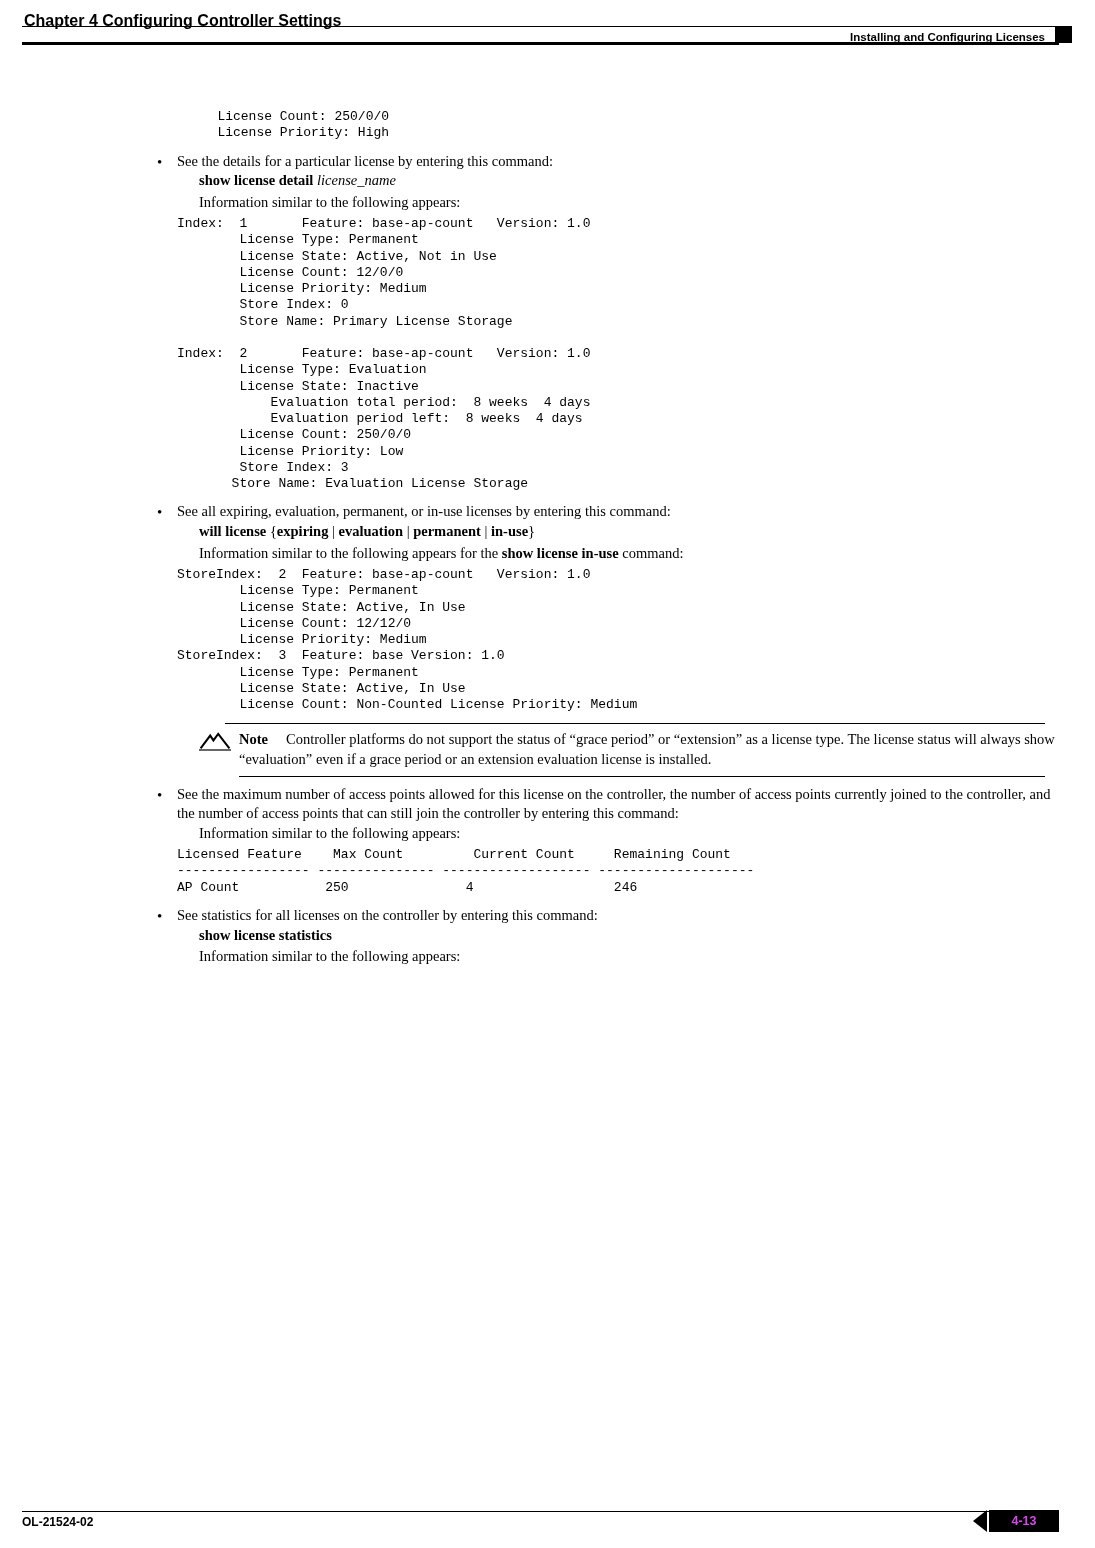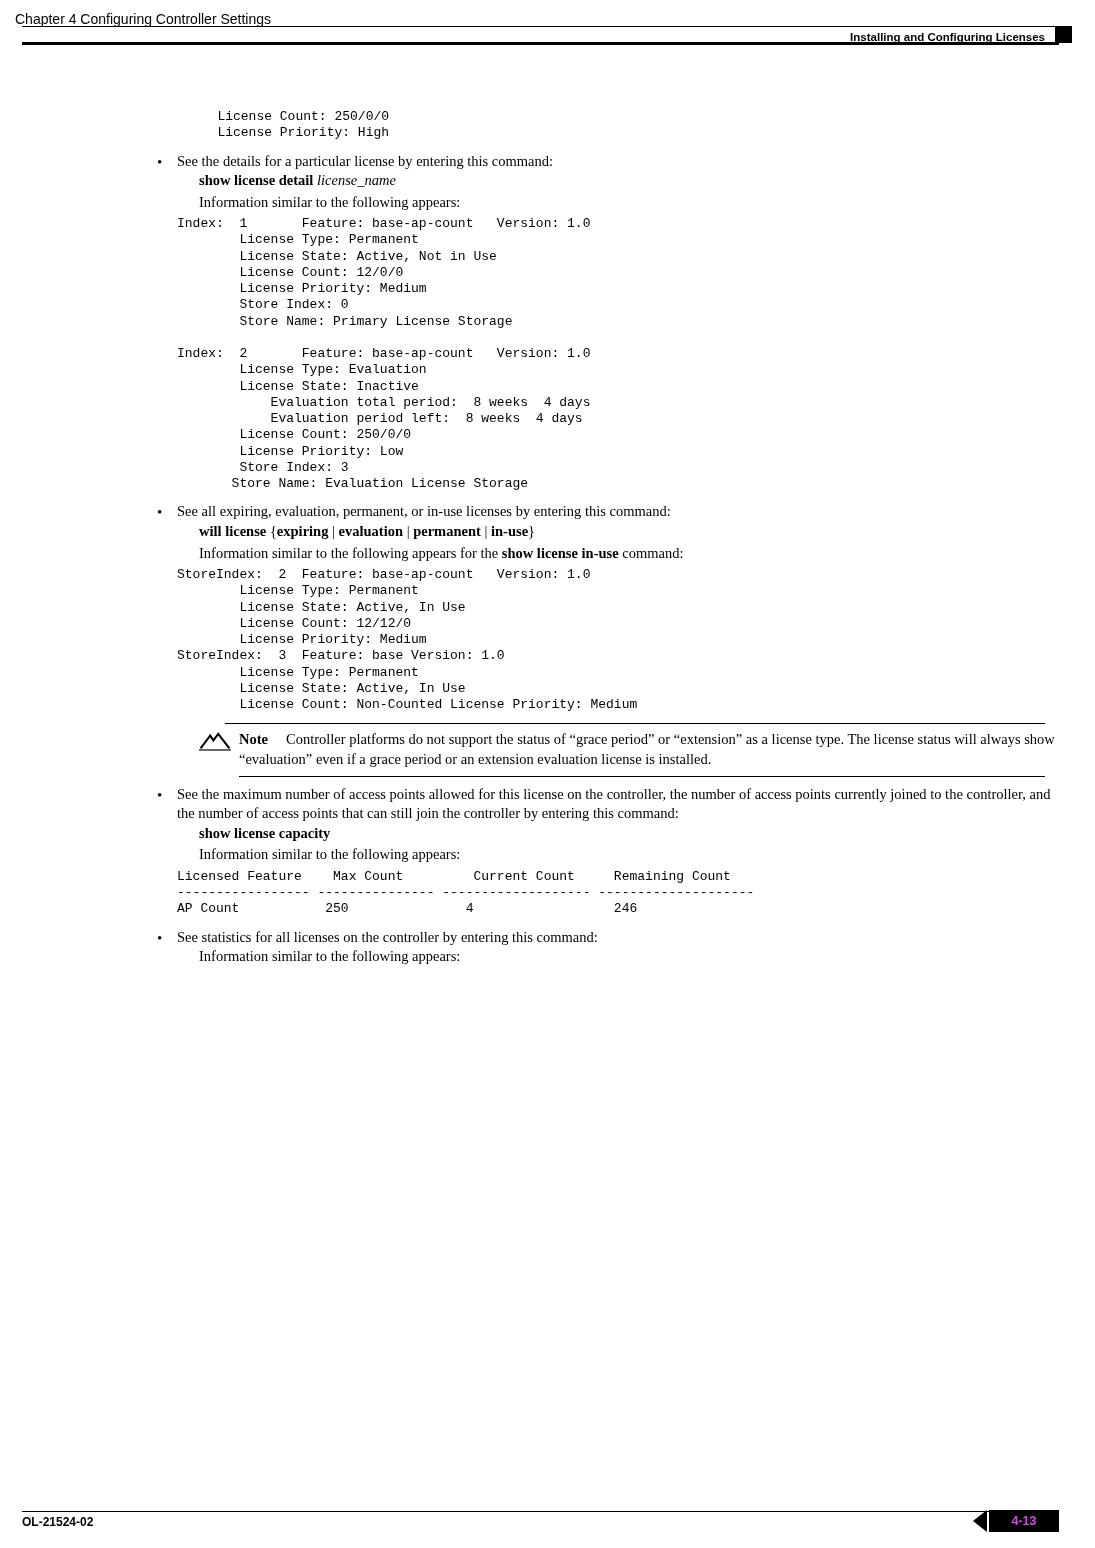--- a/index.html
+++ b/index.html
@@ -11,21 +11,21 @@
     width: 1095px;
     color: #000;
     background: #fff;
   }
   .page { position: relative; width: 1095px; height: 1548px; }
 
   
   .hdr-rule { position: absolute; left: 22px; width: 1037px; border-top: 1px solid #000; }
   .hdr-rule.top { top: 26px; }
   .hdr-rule.bot { top: 42px; border-top-width: 3px; }
-  .hdr-chapter { position: absolute; top: 10px; left: 15px; font-family: Arial, Helvetica, sans-serif; font-size: 14px; font-weight: 400; }
+  .hdr-chapter { position: absolute; top: 10px; left: 24px; font-family: Arial, Helvetica, sans-serif; font-size: 16px; font-weight: 700; }
   .hdr-section { position: absolute; top: 30px; right: 50px; font-family: Arial, Helvetica, sans-serif; font-size: 11.5px; font-weight: 700; }
   .hdr-right-box { position: absolute; top: 26px; right: 23px; width: 17px; height: 17px; background:#000; }
 
   
   .ftr { position: absolute; left: 22px; right: 36px; bottom: 18px; }
   .ftr-rule { border-top: 1px solid #000; height: 0; margin-bottom: 2px; }
   .ftr-title { text-align: right; font-family: Arial, Helvetica, sans-serif; font-weight:700; font-size: 12px; padding-right: 78px; }
   .ftr-bottom { display:flex; justify-content: space-between; align-items: flex-end; margin-top: 2px;}
   .ftr-ol { font-family: Arial, Helvetica, sans-serif; font-weight:700; font-size: 12px; }
   .ftr-page-box { position: absolute; right: 0; bottom: -2px; width: 70px; height: 22px; background:#000; color:#d946ef; font-family: Arial, Helvetica, sans-serif; font-weight:700; font-size:12.5px; display:flex; align-items:center; justify-content:center; }
@@ -123,29 +123,29 @@
           </div>
           <div class="note-body">
             <span class="note-label">Note</span><span class="note-text">Controller platforms do not support the status of “grace period” or “extension” as a license type. The license status will always show “evaluation” even if a grace period or an extension evaluation license is installed.</span>
             <div class="note-rule-bot"></div>
           </div>
         </div>
       </li>
 
       <li>
         <span>See the maximum number of access points allowed for this license on the controller, the number of access points currently joined to the controller, and the number of access points that can still join the controller by entering this command:</span>
-        <div class="sub tight"><span class="bold">show license capacity</span></div>
         <div class="sub">Information similar to the following appears:</div>
         <pre class="code sub">Licensed Feature    Max Count         Current Count     Remaining Count
 ----------------- --------------- ------------------- --------------------
 AP Count           250               4                  246</pre>
       </li>
 
       <li>
         <span>See statistics for all licenses on the controller by entering this command:</span>
+        <div class="sub tight"><span class="bold">show license statistics</span></div>
         <div class="sub">Information similar to the following appears:</div>
       </li>
     </ul>
 
   </div>
 
   <div class="ftr">
     <div class="ftr-rule"></div>
     <div class="ftr-bottom">
       <div class="ftr-ol">OL-21524-02</div>

